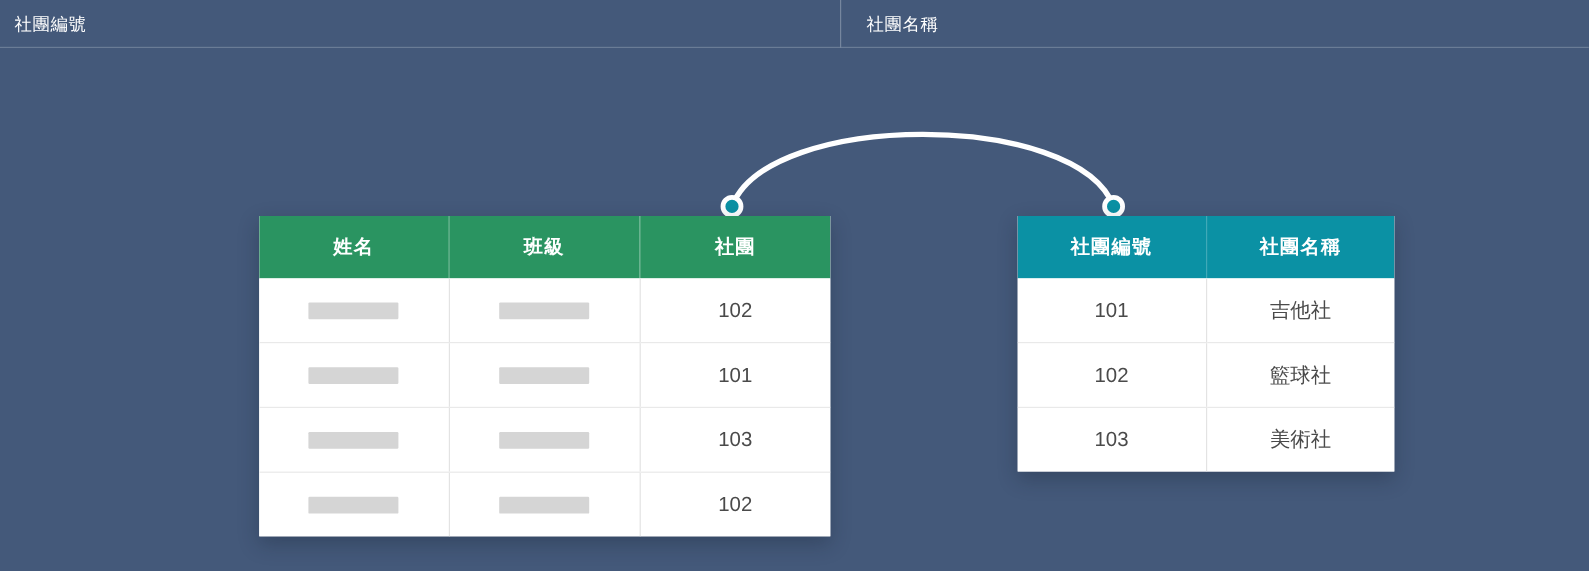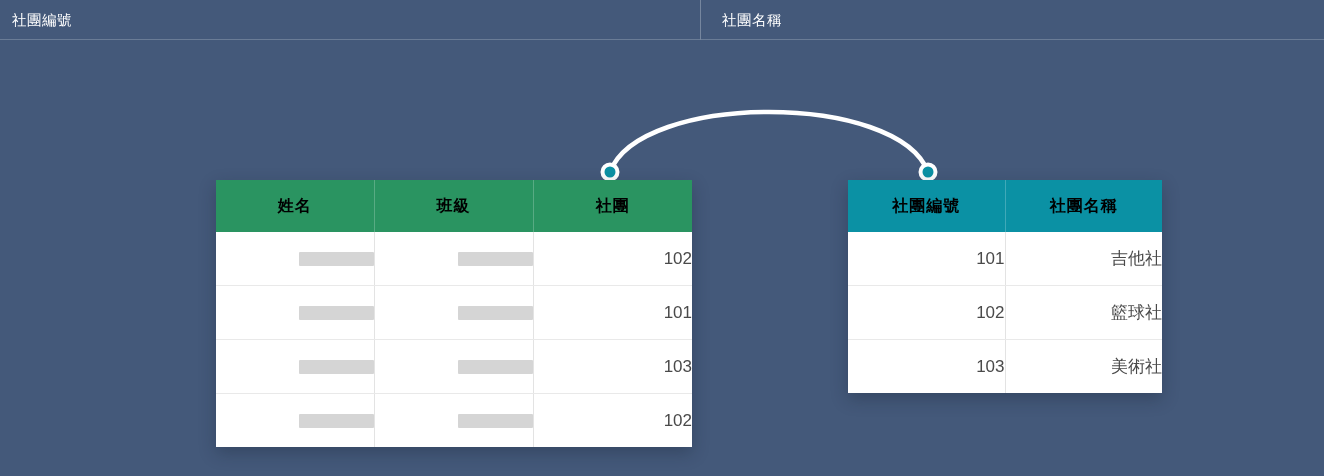--- a/index.html
+++ b/index.html
@@ -60,33 +60,33 @@
     background: #ffffff;
     border-collapse: collapse;
     box-shadow: 0 6px 16px rgba(20, 30, 48, 0.30);
     overflow: hidden;
   }
   .db-table table {
     border-collapse: collapse;
     width: 100%;
   }
   .db-table th {
-    color: #000000;
+    color: #ffffff;
     font-size: 16px;
     font-weight: bold;
     text-align: center;
     letter-spacing: 1px;
     padding: 0;
     height: 52px;
     vertical-align: middle;
   }
   .db-table td {
     color: #4a4a4a;
     font-size: 17px;
-    text-align: right;
+    text-align: center;
     height: 53px;
     vertical-align: middle;
     border-bottom: 1px solid #e9e9e9;
     background: #ffffff;
     padding: 0;
   }
   .db-table td.vline,
   .db-table th.vline {
     border-left: 1px solid #e3e3e3;
   }

